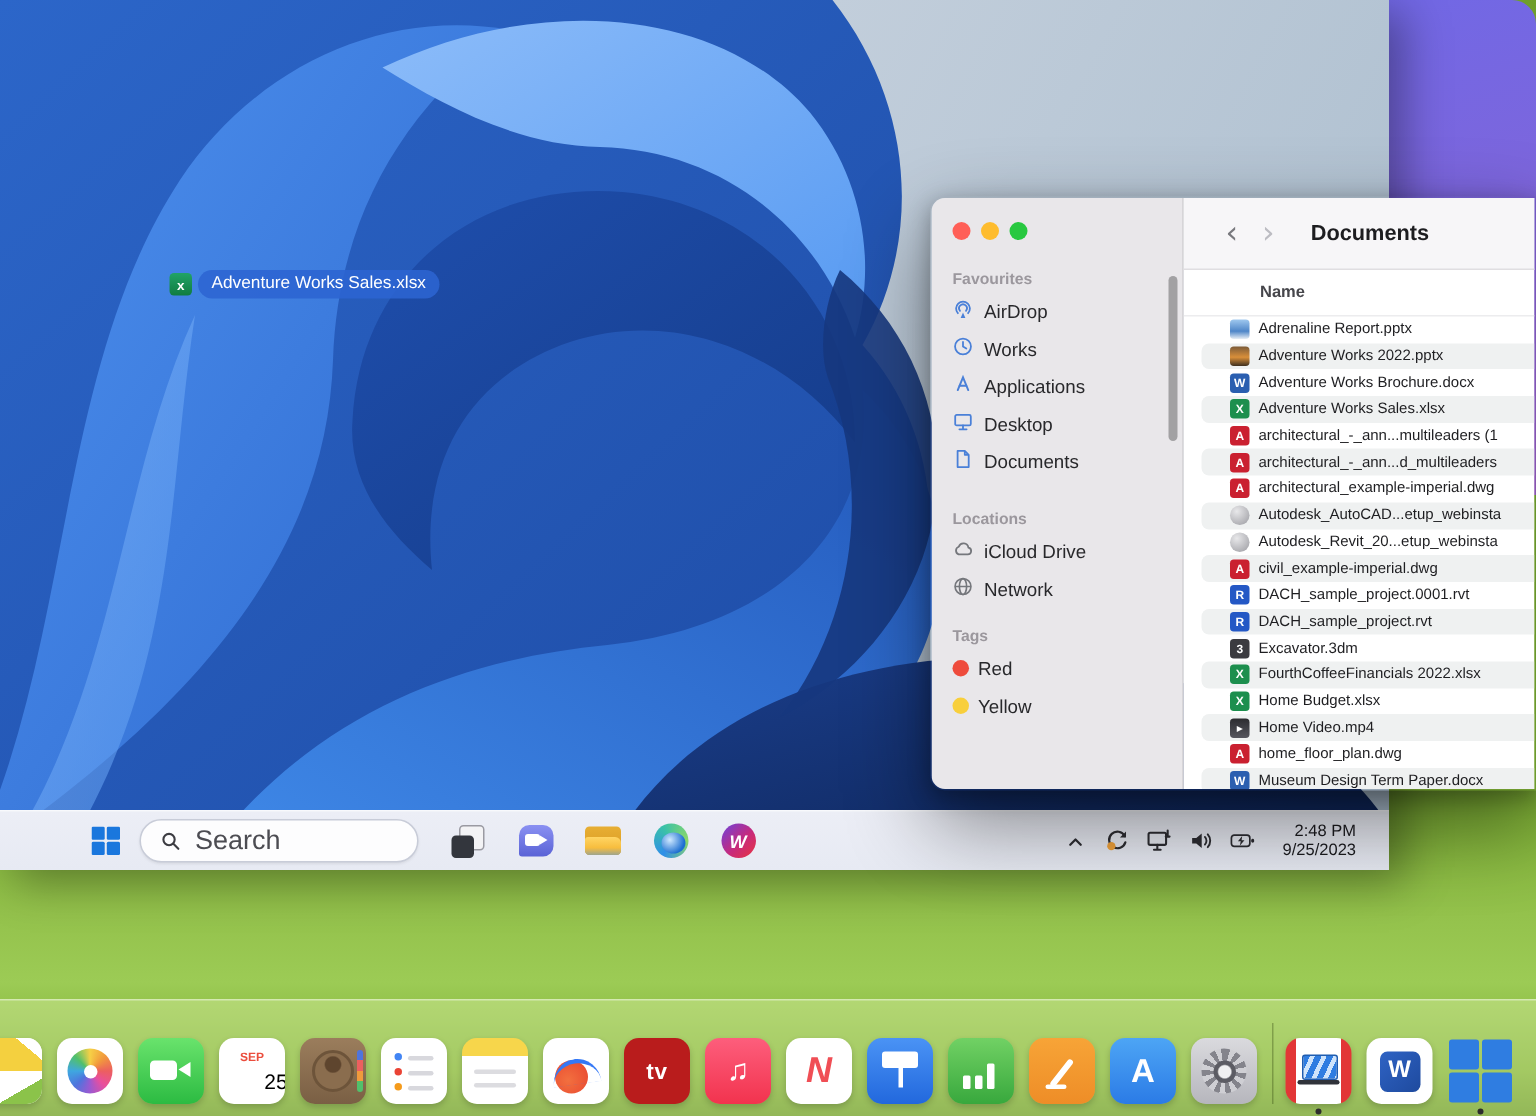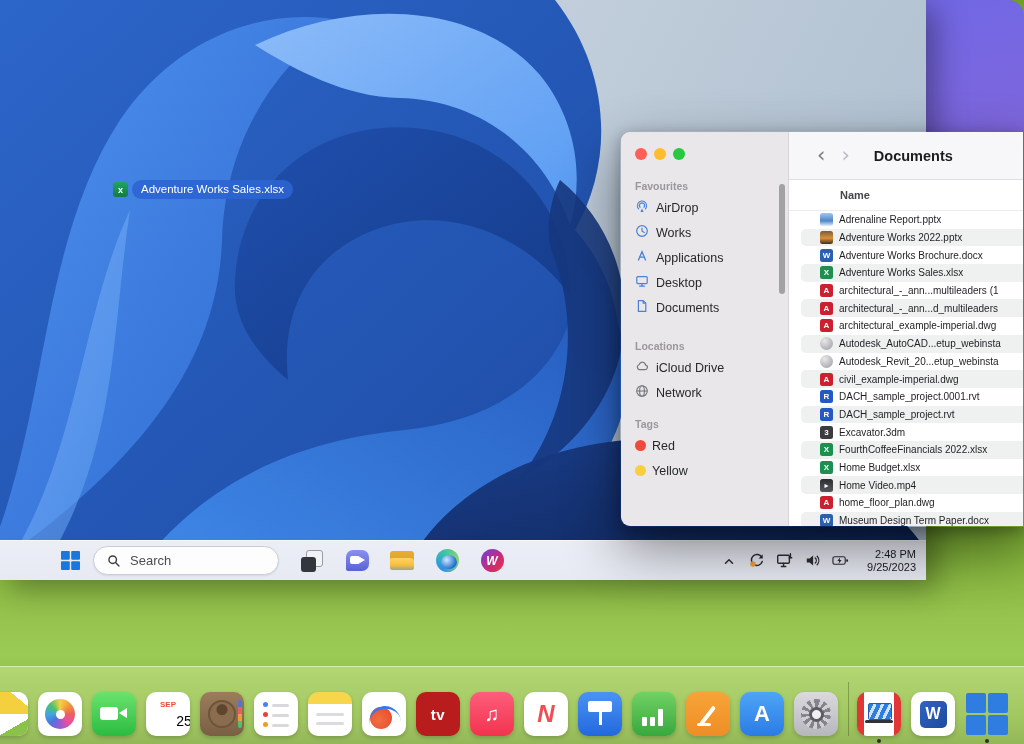--- a/index.html
+++ b/index.html
@@ -28,21 +28,21 @@
 
   
   .taskbar{position:absolute;left:0;bottom:0;width:926px;height:39px;
     background:linear-gradient(180deg,#eceef6 0%,#e7eaf3 100%);
     border-top:1px solid rgba(255,255,255,.7);
     display:flex;align-items:center;}
   .start-btn{margin-left:57px;width:26px;height:26px;display:flex;align-items:center;justify-content:center;border-radius:5px;}
   .search-pill{margin-left:10px;width:186px;height:29px;border-radius:15px;background:#fdfdfe;
     border:1px solid #c8ccd8;box-shadow:0 1px 2px rgba(0,0,0,.08);
     display:flex;align-items:center;gap:9px;padding-left:13px;box-sizing:border-box;}
-  .search-pill span{font-size:13px;color:#4c4c52;}
+  .search-pill span{font-size:18px;color:#4c4c52;}
   .tb-icons{display:flex;align-items:center;gap:19px;margin-left:20px;}
   .tb-ic{width:26px;height:26px;position:relative;display:flex;align-items:center;justify-content:center;}
 
   .tv-back{position:absolute;right:2px;top:2px;width:15px;height:15px;background:#f3f3f5;border:1.5px solid #9a9aa2;border-radius:3px;}
   .tv-front{position:absolute;left:2px;bottom:2px;width:15px;height:15px;background:#33363d;border-radius:3px;}
 
   .chat-bubble{width:23px;height:21px;border-radius:7px 7px 7px 2px;
     background:linear-gradient(180deg,#8a90f2,#5a63d6);position:relative;}
   .chat-bubble:before{content:"";position:absolute;left:4px;top:6px;width:10px;height:8px;background:#fff;border-radius:2px;}
   .chat-bubble:after{content:"";position:absolute;left:14px;top:7px;border-style:solid;border-width:3.5px 0 3.5px 5px;
@@ -56,21 +56,21 @@
 
   .edge-circ{width:23px;height:23px;border-radius:50%;
     background:conic-gradient(from 210deg,#2f8ee8,#39c1a9,#8cd867,#2f8ee8);position:relative;overflow:hidden;}
   .edge-circ:before{content:"";position:absolute;left:5px;top:6px;width:16px;height:14px;border-radius:50%;
     background:radial-gradient(circle at 35% 35%,#cfe9ff 0%,#1d6fd1 70%);}
 
   .wps-circ{width:23px;height:23px;border-radius:50%;
     background:linear-gradient(135deg,#6c43dd 0%,#c72a7c 55%,#e8343f 100%);
     color:#fff;font-weight:bold;font-style:italic;font-size:12px;display:flex;align-items:center;justify-content:center;}
 
-  .tray{margin-left:auto;display:flex;align-items:center;gap:11px;padding-right:10px;}
+  .tray{margin-left:auto;display:flex;align-items:center;gap:11px;padding-right:22px;}
   .tray-ic{width:17px;height:17px;display:flex;align-items:center;justify-content:center;}
   .clock{font-size:11px;line-height:13px;color:#1b1b1f;text-align:right;min-width:56px;}
 
   
   .finder{position:absolute;left:620px;top:131px;width:404px;height:396px;
     border-radius:10px 0 0 10px;overflow:hidden;display:flex;
     box-shadow:0 22px 55px rgba(0,0,0,.45),0 4px 14px rgba(0,0,0,.28);
     border:1px solid rgba(0,0,0,.12);box-sizing:border-box;}
   .side{width:168px;flex:none;background:#e9e7ea;position:relative;padding-top:13px;box-sizing:border-box;
     border-right:1px solid #d7d5d8;}

